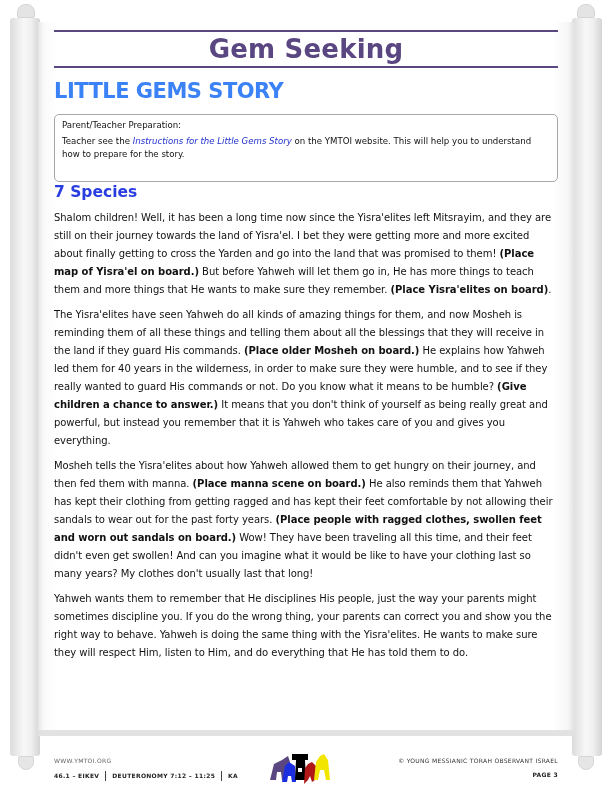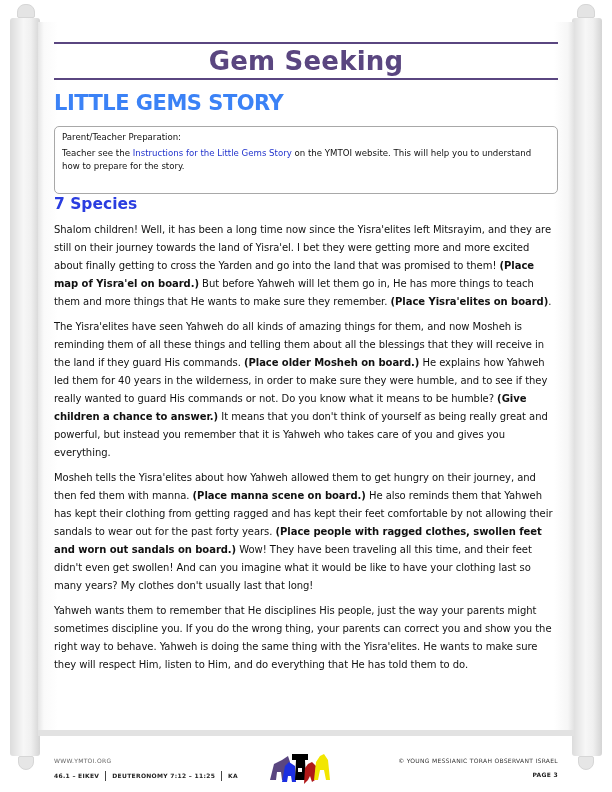--- a/index.html
+++ b/index.html
@@ -10,31 +10,31 @@
                  background:linear-gradient(90deg,#e6e6e6 0,#fafafa 6px,#ffffff 20px,#ffffff 516px,#f6f6f6 530px,#e2e2e2 536px); }
   .roller { position:absolute; width:30px; background:linear-gradient(90deg,#dcdcdc,#f7f7f7 45%,#f0f0f0 70%,#d4d4d4); border-radius:3px; }
   .roller.left { left:10px; top:18px; height:738px; }
   .roller.right { right:10px; top:18px; height:738px; }
   .knob { position:absolute; width:16px; height:12px; background:#e4e4e4; border-radius:8px 8px 2px 2px; border:1px solid #d6d6d6; }
   .knob.tl { left:17px; top:4px; } .knob.tr { right:17px; top:4px; }
   .knob-b { position:absolute; width:14px; height:12px; background:#e6e6e6; border-radius:2px 2px 8px 8px; border:1px solid #d6d6d6; }
   .knob-b.bl { left:18px; top:756px; } .knob-b.br { right:18px; top:756px; }
   .bottom-edge { position:absolute; left:38px; top:730px; width:536px; height:6px; background:#e2e2e2; }
 
-  .content { position:absolute; left:54px; top:42px; width:504px; }
+  .content { position:absolute; left:54px; top:30px; width:504px; }
   .rule { height:2px; background:#5a4680; }
   .title { text-align:center; font-family:"DejaVu Sans", sans-serif; font-weight:bold; color:#5a4680;
            font-size:26px; line-height:34px; letter-spacing:0.2px; }
   .subtitle { font-family:"DejaVu Sans", sans-serif; font-weight:bold; color:#3b82f6; font-size:21px;
               margin-top:10px; line-height:26px; letter-spacing:-0.5px; }
   .prep-box { margin-top:10px; border:1px solid #a8a8a8; border-radius:5px; padding:4px 6px 20px 7px;
               font-size:8.6px; line-height:13px; width:489px; }
   .prep-box p { margin:0; }
   .prep-box .gap { margin-top:3px; }
-  .link { color:#2233cc; }
+  .link { color:#2233cc;font-style:italic; }
   .section-h { color:#2a3de0; font-weight:bold; font-size:15.5px; line-height:20px; }
   .para { font-size:10px; line-height:18px; margin:7px 0 0 0; letter-spacing:-0.05px; }
   .para b { font-weight:bold; }
 
   .footer { position:absolute; top:757px; left:54px; width:504px; height:30px; font-size:6px;
             color:#333; letter-spacing:0.3px; }
   .f-left { position:absolute; left:0; top:0; }
   .f-left .url { color:#666; }
   .f-left .meta { margin-top:7px; font-weight:bold; color:#222; }
   .sep { display:inline-block; width:1px; height:10px; background:#444; vertical-align:middle; margin:0 6px; }

